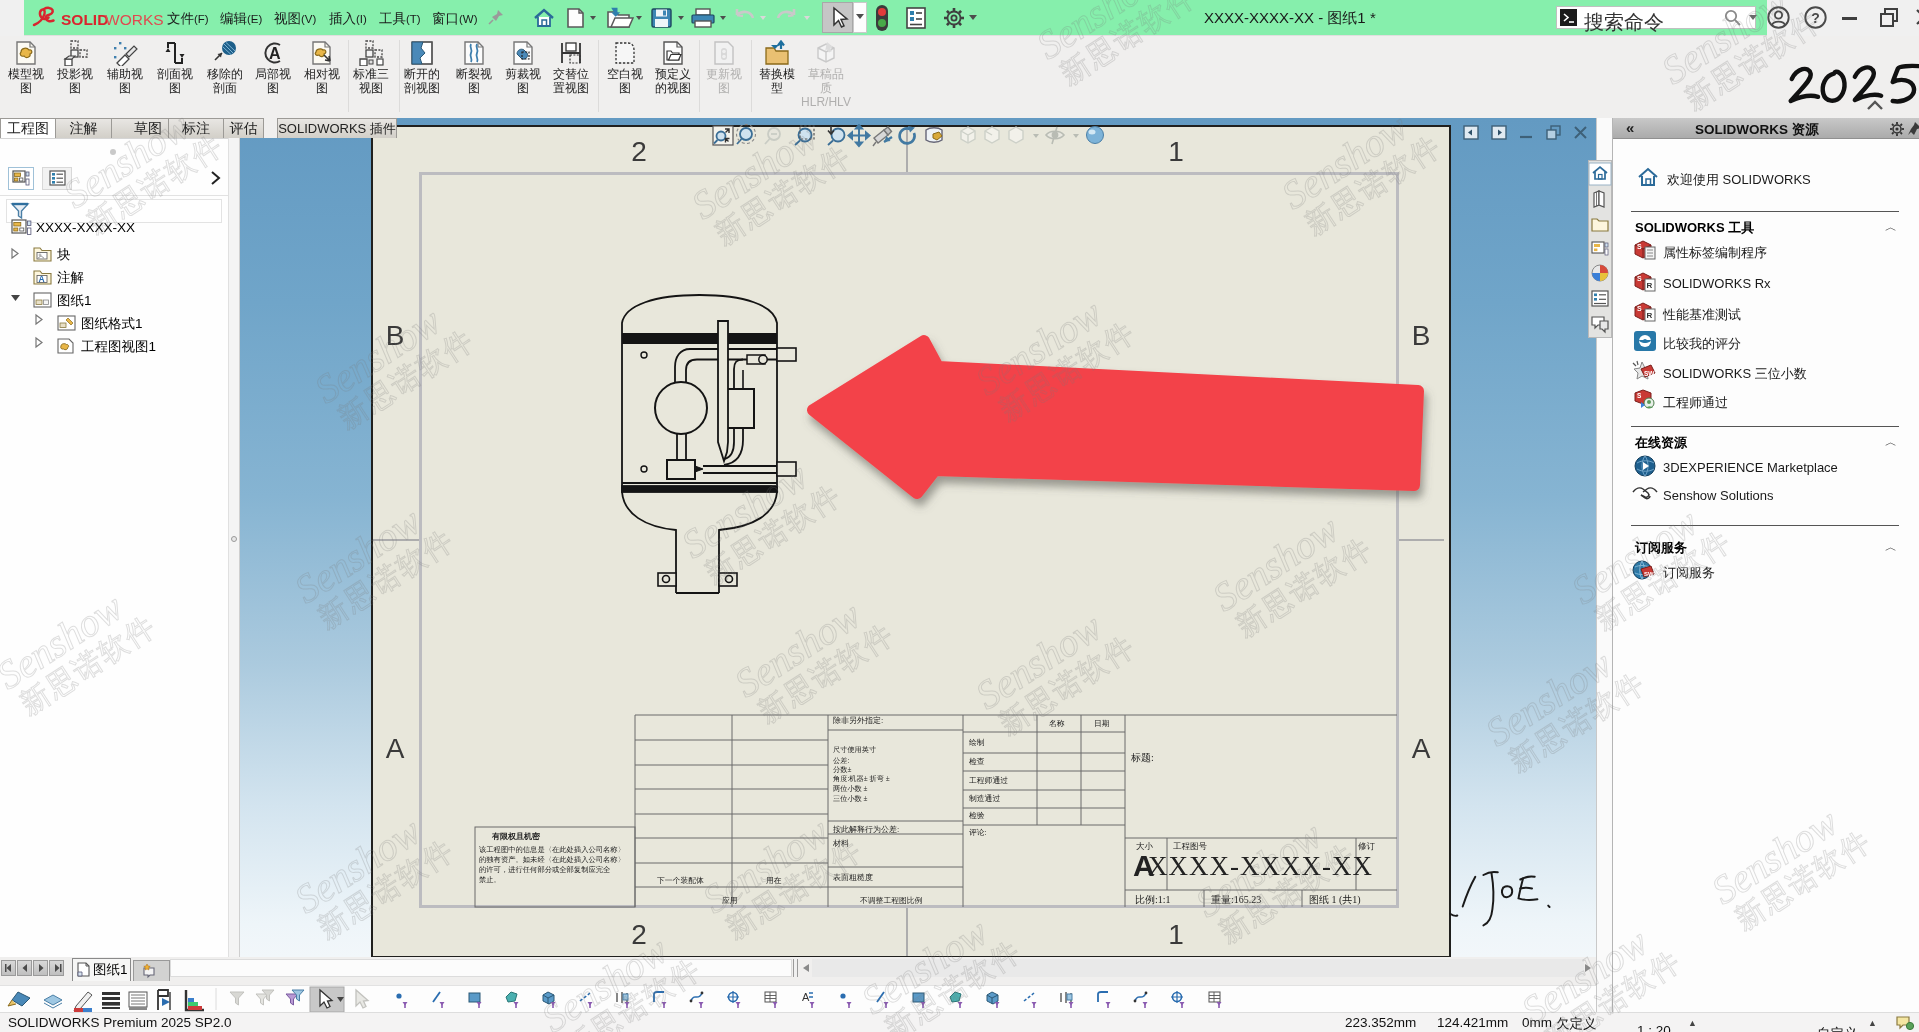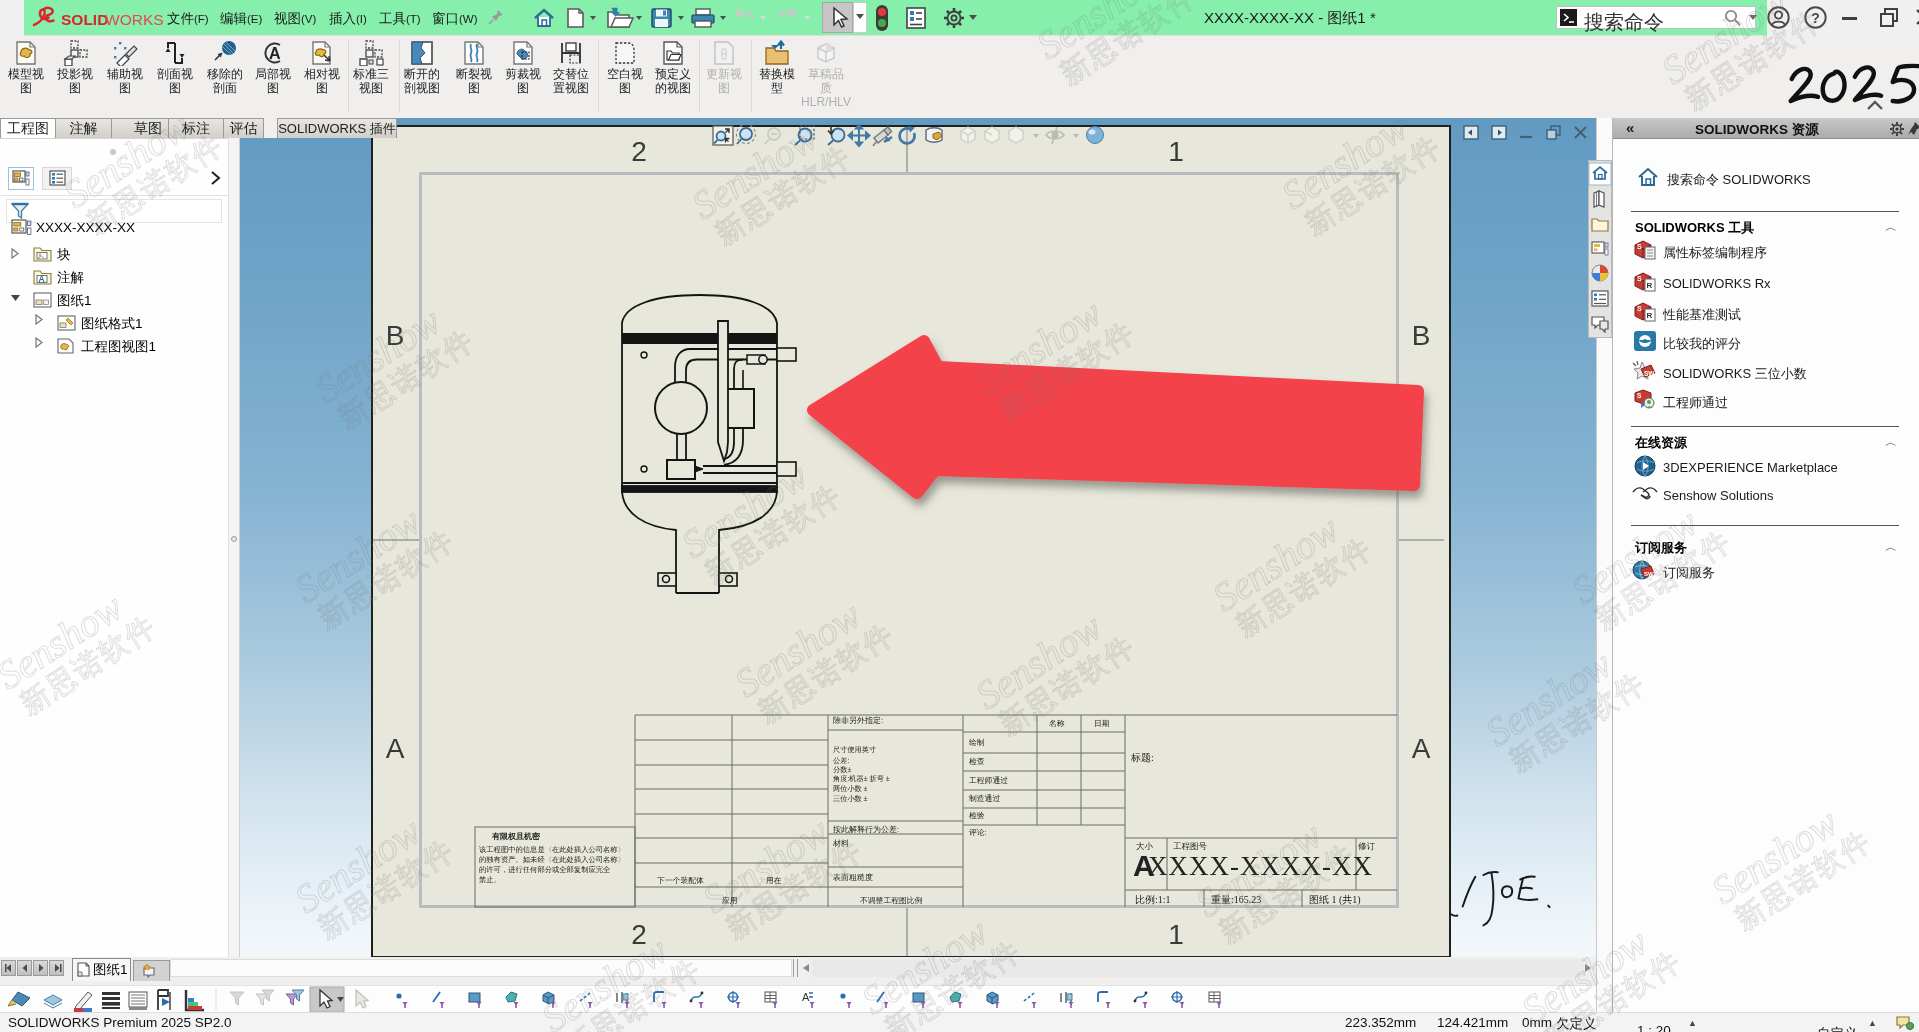--- a/index.html
+++ b/index.html
@@ -997,21 +997,21 @@
       </svg>
     </div>
 
     <svg class="abs" style="left:24px;top:49px" width="22" height="20" viewBox="0 0 22 20">
       <g fill="none" stroke="#2b6a99" stroke-width="2">
           <path d="M2 10 L11 2 L20 10"></path>
           <path d="M5 9 L5 18 L17 18 L17 9"></path>
           <rect x="9" y="12" width="4.5" height="6" stroke-width="1.5"></rect>
         </g>
     </svg>
-    <span class="rpitem" style="left:54px;top:53px">搜索命令  SOLIDWORKS</span>
+    <span class="rpitem" style="left:54px;top:53px">欢迎使用  SOLIDWORKS</span>
     <div class="rpsep" style="top:93px"></div>
     <div class="rphdr" style="top:101px">SOLIDWORKS 工具</div>
     <span class="chev" style="top:101px">︿</span>
 
     <svg class="abs" style="left:20px;top:121px" width="24" height="22" viewBox="0 0 24 22">
         <path d="M2 6 l8 -4 8 4 0 9 -8 4 -8 -4 z" fill="#c93a35" stroke="#7a1f1c"></path>
         <path d="M2 6 l8 4 8 -4 M10 10 l0 9" fill="none" stroke="#7a1f1c"></path>
         <text x="4" y="10" font-size="7" fill="#fff" font-weight="bold">S</text>
         <rect x="12" y="8" width="10" height="12" fill="#f4f4f4" stroke="#666"></rect>
         <g stroke="#888" stroke-width="1">

